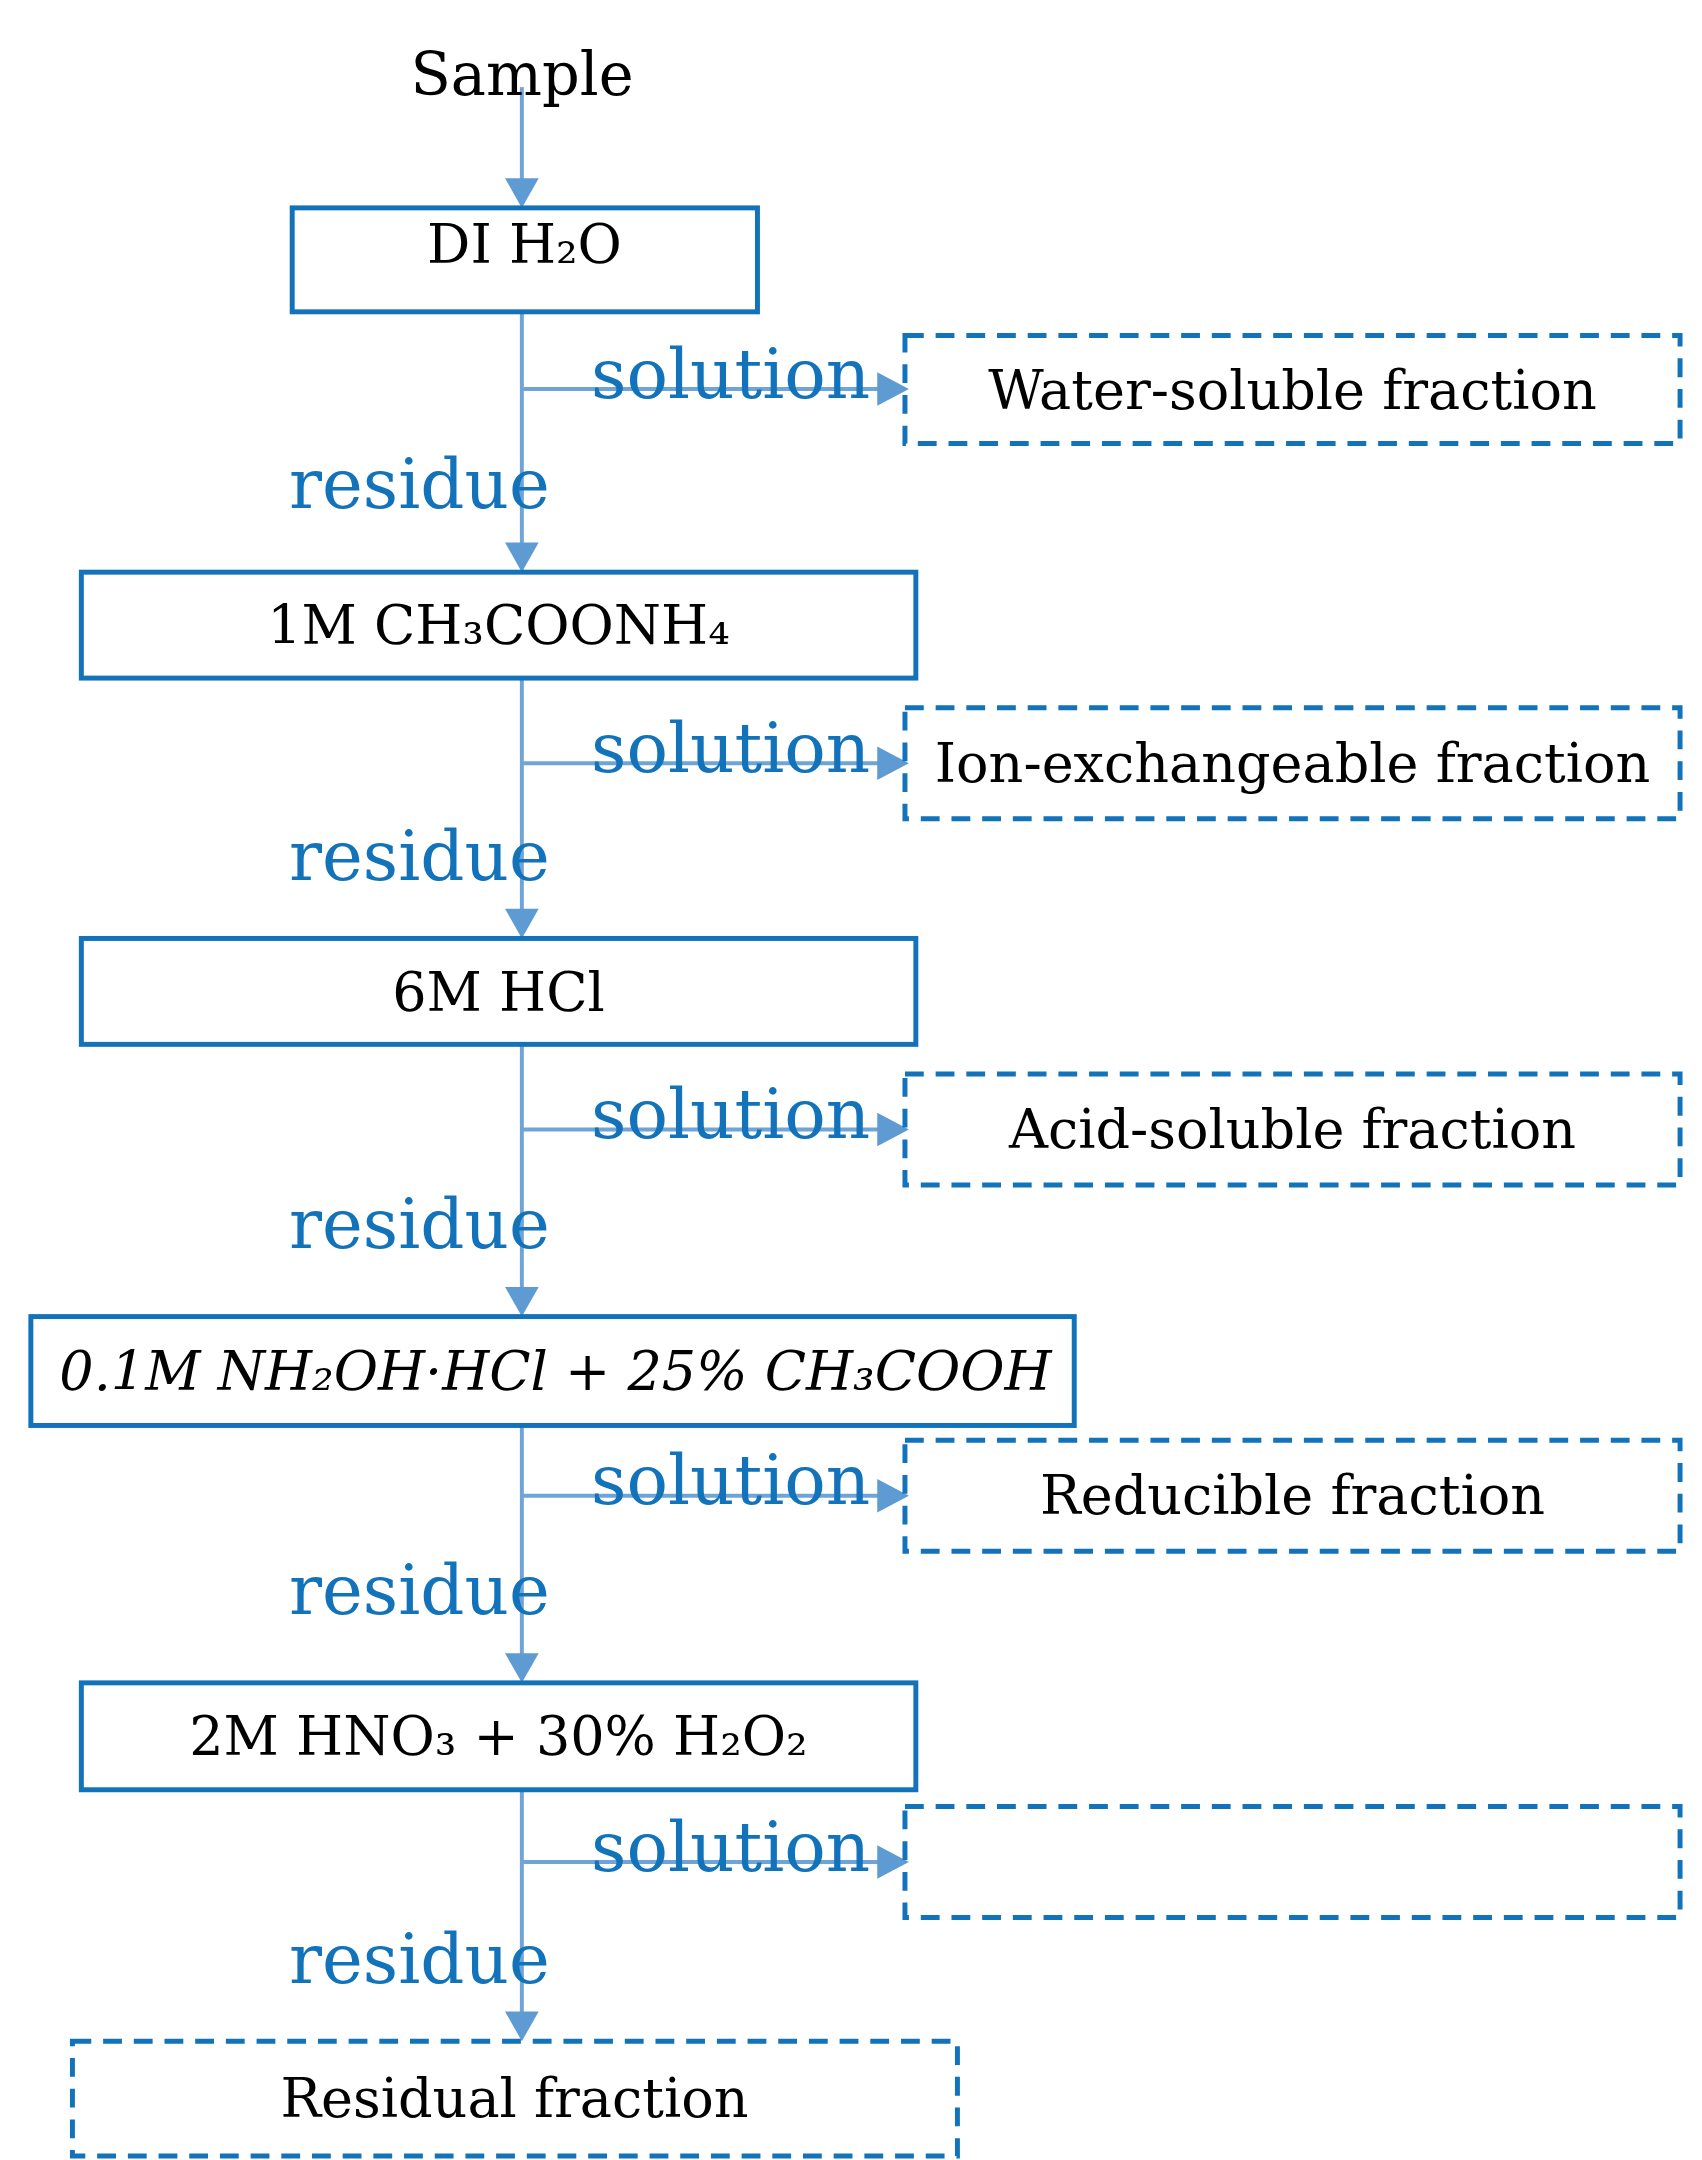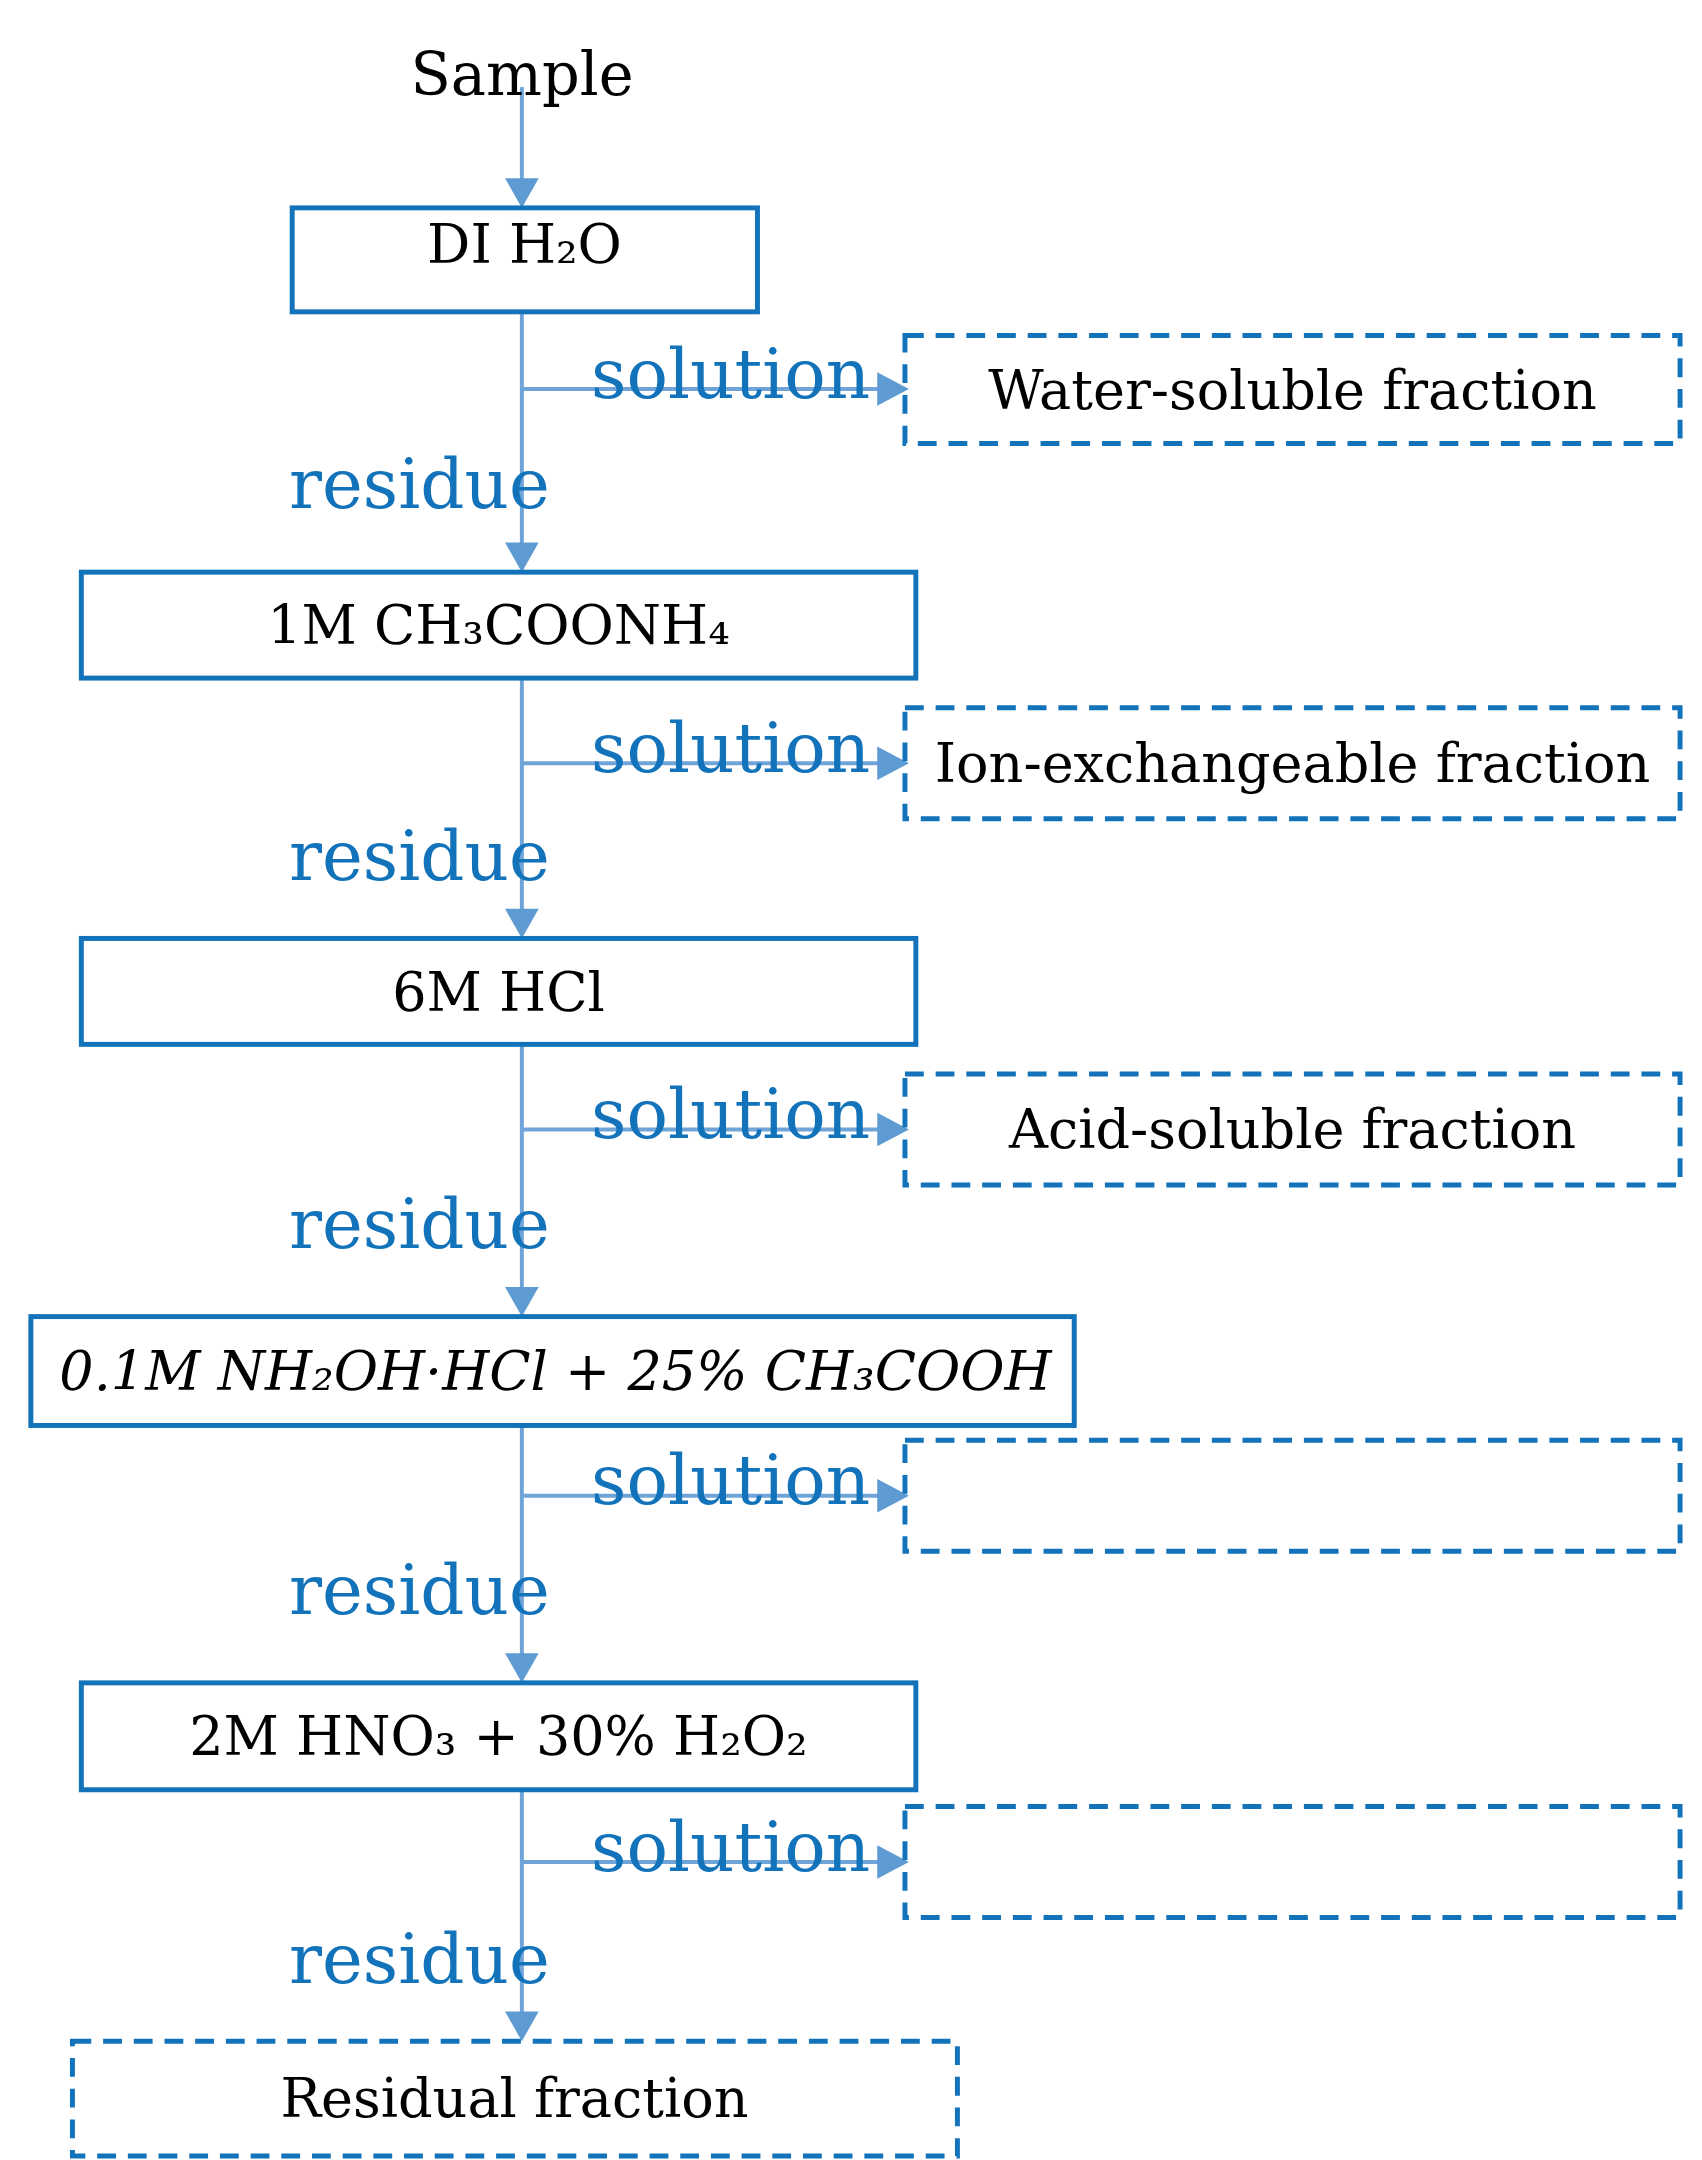--- a/index.html
+++ b/index.html
@@ -110,20 +110,21 @@
 
   <div class="lbl boxtxt" style="left:292px;top:192px;width:465px;height:104px;">DI H₂O</div>
   <div class="lbl boxtxt" style="left:81px;top:572px;width:835px;height:106px;text-align:center;">1M CH₃COONH₄</div>
   <div class="lbl boxtxt" style="left:81px;top:939px;width:835px;height:106px;">6M HCl</div>
   <div class="lbl boxtxt" style="left:34px;top:1317px;width:1043px;height:109px;font-style:italic;">0.1M NH₂OH·HCl + 25% CH₃COOH</div>
   <div class="lbl boxtxt" style="left:81px;top:1683px;width:835px;height:107px;">2M HNO₃ + 30% H₂O₂</div>
 
   <div class="lbl boxtxt" style="left:905px;top:336px;width:775px;height:108px;">Water-soluble fraction</div>
   <div class="lbl boxtxt" style="left:905px;top:708px;width:775px;height:111px;text-align:right;">Ion-exchangeable fraction</div>
   <div class="lbl boxtxt" style="left:905px;top:1074px;width:775px;height:111px;">Acid-soluble fraction</div>
+  <div class="lbl boxtxt" style="left:905px;top:1440px;width:775px;height:111px;">Reducible fraction</div>
   <div class="lbl boxtxt" style="left:72px;top:2041px;width:885px;height:115px;">Residual fraction</div>
 
   <div class="flowlbl sol" style="left:591px;top:334px;width:204px;">solution</div>
   <div class="flowlbl sol" style="left:591px;top:708px;width:204px;">solution</div>
   <div class="flowlbl sol" style="left:591px;top:1074px;width:204px;">solution</div>
   <div class="flowlbl sol" style="left:591px;top:1440px;width:204px;">solution</div>
   <div class="flowlbl sol" style="left:591px;top:1807px;width:204px;">solution</div>
 
   <div class="flowlbl res" style="left:289px;top:444px;width:218px;">residue</div>
   <div class="flowlbl res" style="left:289px;top:816px;width:218px;">residue</div>

